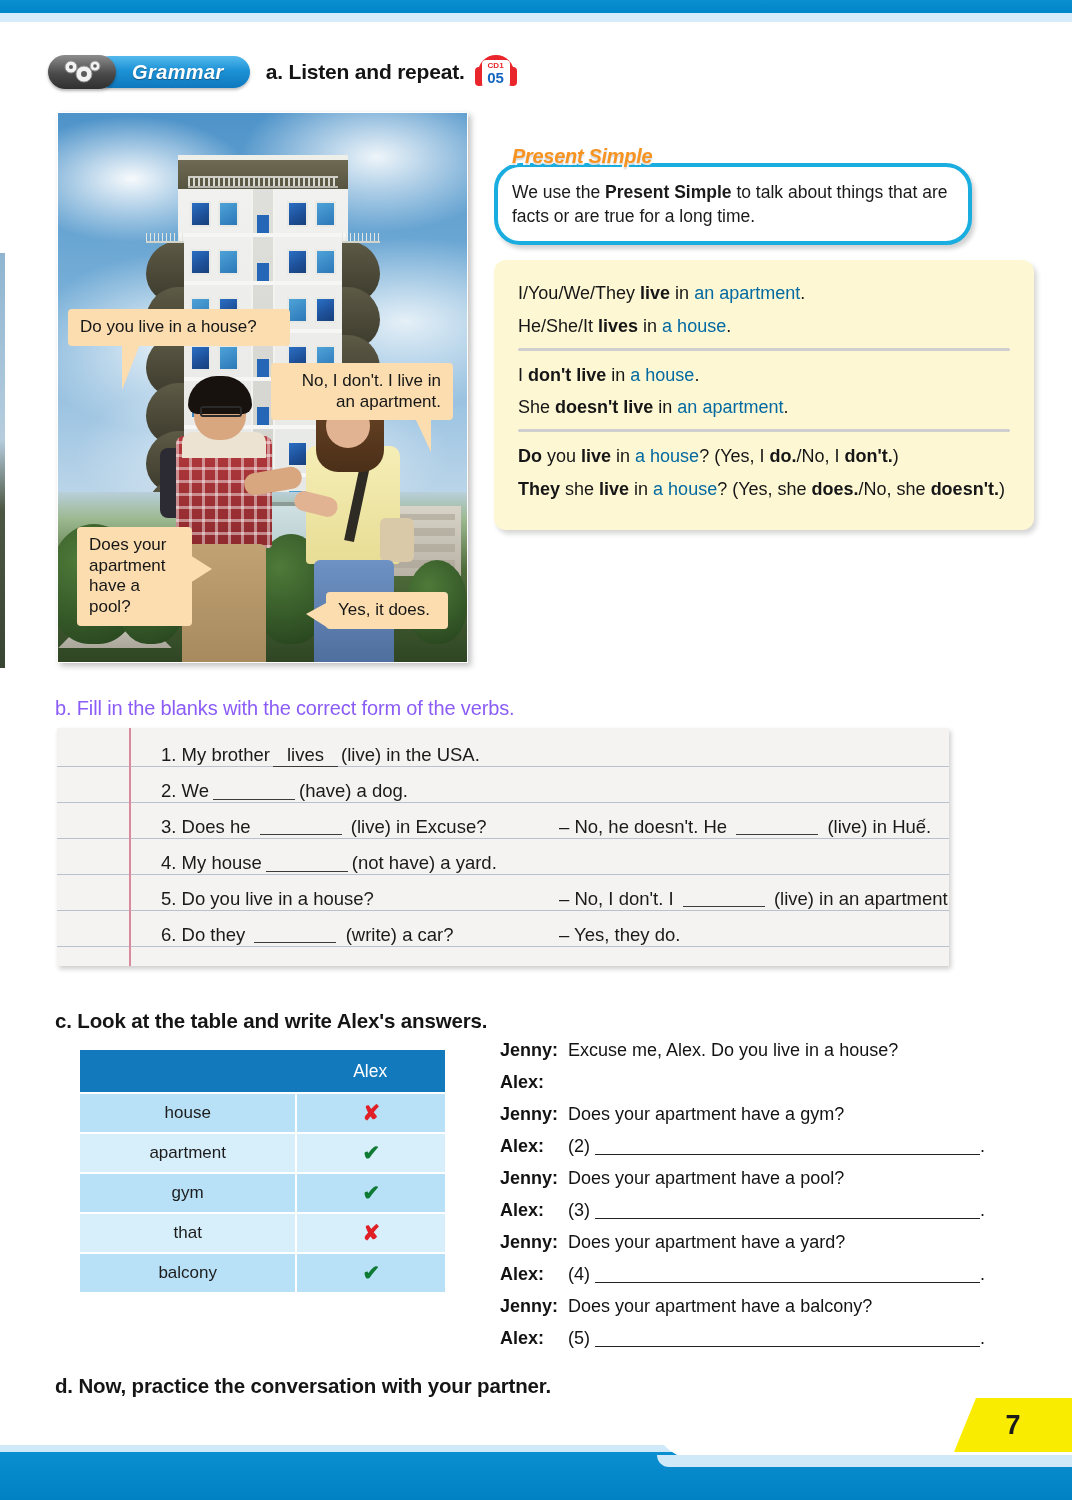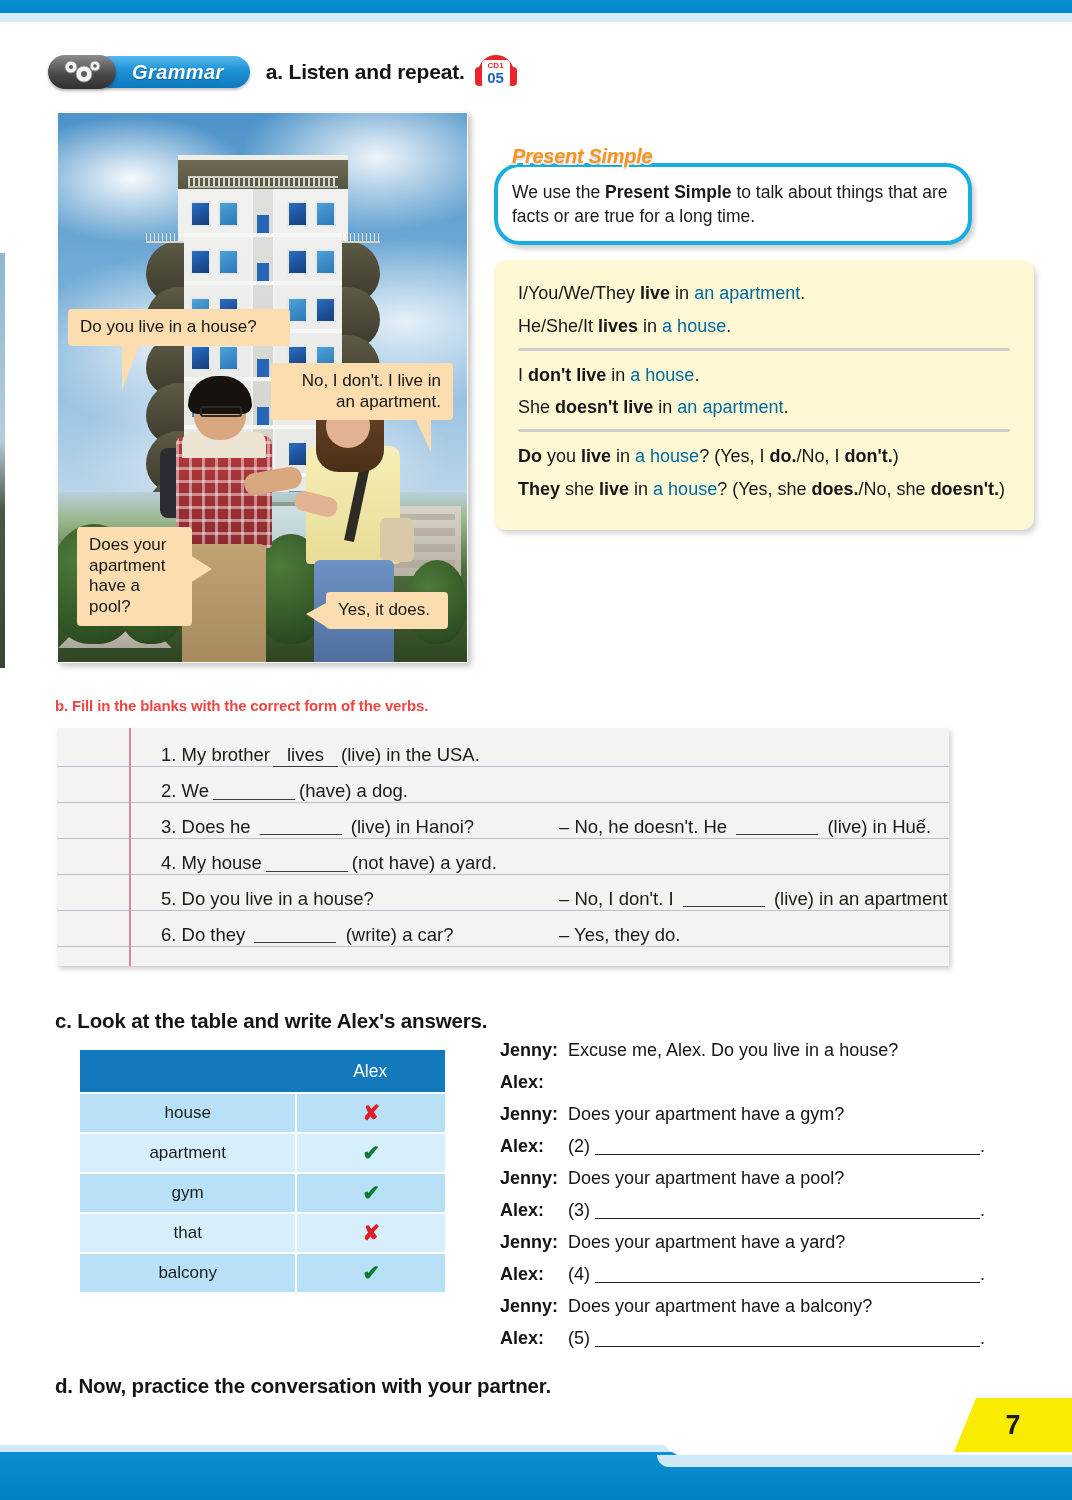--- a/index.html
+++ b/index.html
@@ -305,21 +305,21 @@
     box-shadow:3px 4px 5px rgba(0,0,0,.16);
     padding:22px 24px 0 24px;
   }
   .gp p { margin:0 0 9px 0; font-size:18px; line-height:1.32; color:#161616; }
   .gp .hl { color:#0369a1; }
   .gp .sep { height:3px; background:#cfcfcf; margin:9px 0 13px 0; border-radius:2px; }
 
   
   .h-b {
     position:absolute; left:55px; top:697px;
-    font-size:15px; font-weight:bold; color:#ef4444; letter-spacing:-.15px;
+    font-size:20px; font-weight:normal; color:#8b5cf6; letter-spacing:-.15px;
   }
   .notes {
     position:absolute; left:57px; top:728px; width:892px; height:238px;
     background:#f4f3f1;
     box-shadow:2px 3px 5px rgba(0,0,0,.2);
     overflow:hidden;
   }
   .notes .rule {
     position:absolute; left:0; width:100%; height:1px; background:#b9c2cc;
   }
@@ -597,21 +597,21 @@
     <div class="nrow" style="top:46px">
       <span>2.</span>&nbsp;<span>We</span>
       <span class="blank w2"></span>
       <span>(have) a dog.</span>
     </div>
 
     <div class="nrow" style="top:82px">
       <span class="q">
         <span>3.</span>&nbsp;<span>Does he</span>
         <span class="blank w2"></span>
-        <span>(live) in Hanoi?</span>
+        <span>(live) in Excuse?</span>
       </span>
       <span class="ans">
         <span>–   No, he doesn't. He</span>
         <span class="blank w2"></span>
         <span>(live) in Huế.</span>
       </span>
     </div>
 
     <div class="nrow" style="top:118px">
       <span>4.</span>&nbsp;<span>My house</span>

